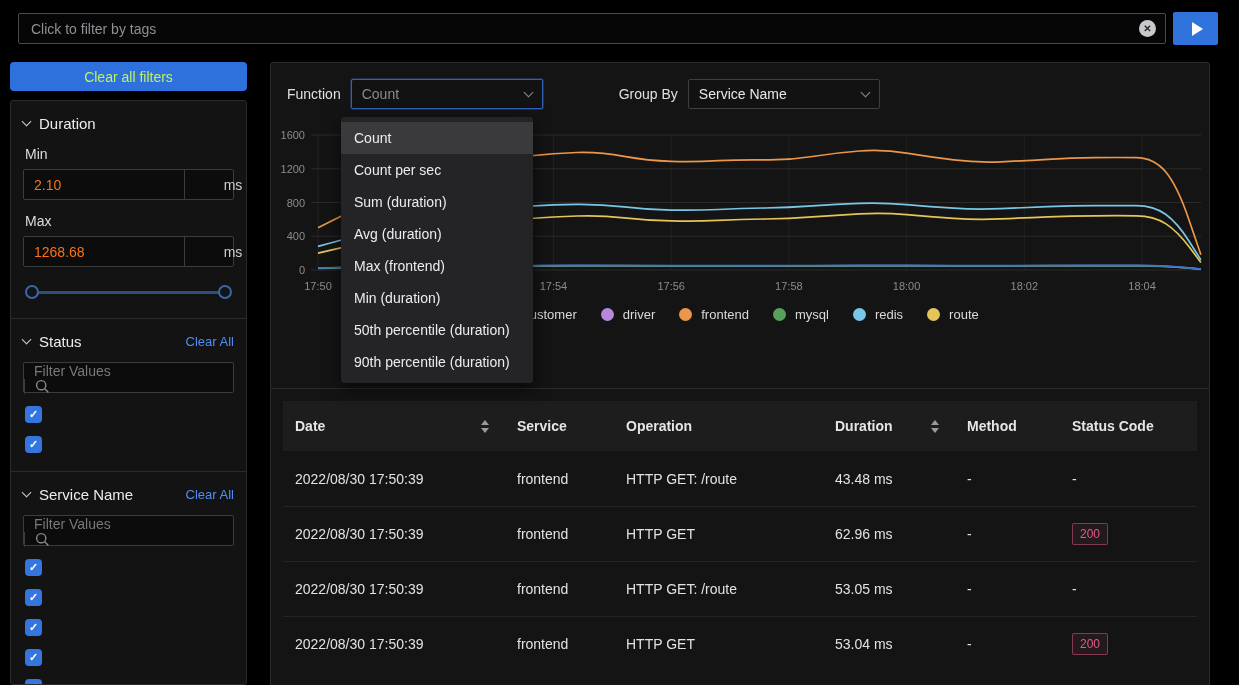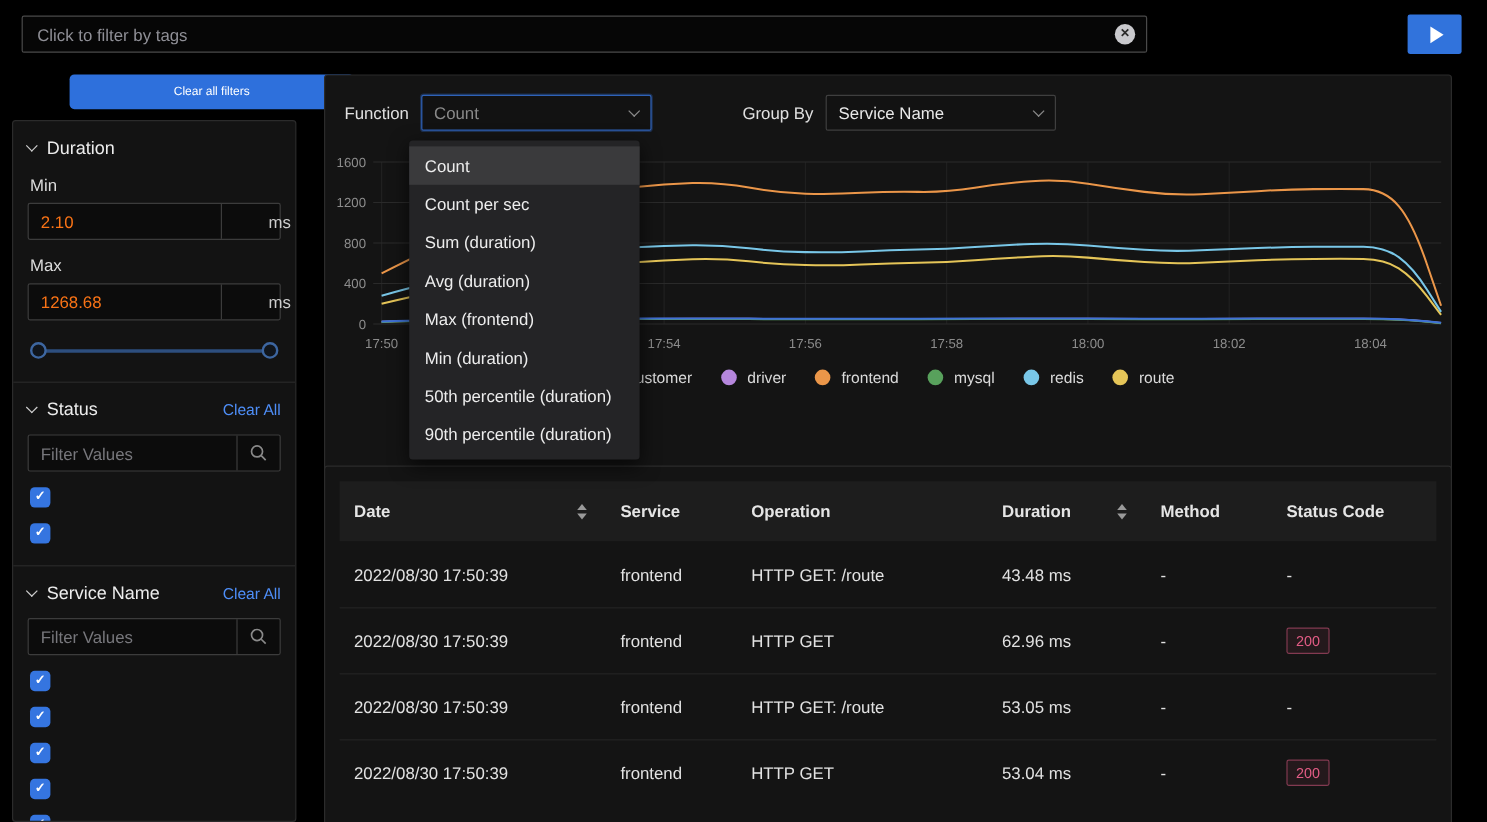--- a/index.html
+++ b/index.html
@@ -1,36 +1,36 @@
 <!DOCTYPE html>
 <html><head>
 <meta charset="utf-8">
 <style>
   * { margin:0; padding:0; box-sizing:border-box; }
   html,body { width:1239px; height:685px; background:#000; overflow:hidden;
     font-family:"Liberation Sans", sans-serif; color:#e6e6e6; position:relative; }
 
   
   .topbar { position:absolute; left:0; top:0; width:1239px; height:57px; }
-  .tag-input-wrap { position:absolute; left:18px; top:13px; width:938px; height:31px;
+  .tag-input-wrap { position:absolute; left:18px; top:13px; width:1148px; height:31px;
     border:1px solid #4a4a4a; border-radius:2px; background:#060606; display:flex; align-items:center; }
   .tag-input { flex:1; background:transparent; border:none; outline:none; color:#e6e6e6;
     font-size:14px; padding:0 12px; font-family:inherit; }
   .tag-input::placeholder { color:#8f8f96; }
   .clear-circle { width:17px; height:17px; border-radius:50%; background:#c9c9cd; color:#2a2a2a;
     font-size:10px; line-height:17px; text-align:center; margin-right:9px; cursor:pointer; font-weight:bold; }
   .run-btn { position:absolute; left:1173px; top:12px; width:45px; height:33px; background:#3173dc;
     border:none; border-radius:2px; cursor:pointer; display:flex; align-items:center; justify-content:center; }
   .play-tri { width:0; height:0; border-left:11px solid #fff; border-top:7px solid transparent;
     border-bottom:7px solid transparent; margin-left:3px; }
 
   
   .sidebar { position:absolute; left:10px; top:62px; width:237px; }
-  .clear-filters-btn { width:100%; height:29px; background:#2e70dc; color:#ffffff; border:none;
-    border-radius:4px; font-size:10px; font-family:inherit; cursor:pointer;margin-left:48px; }
+  .clear-filters-btn { width:100%; height:29px; background:#2e70dc; color:#bef264; border:none;
+    border-radius:4px; font-size:14px; font-family:inherit; cursor:pointer; }
   .side-panel { margin-top:9px; background:#131313; border:1px solid #2b2b2b; border-radius:3px;
     height:585px; overflow:hidden; }
   .side-section { padding:12px; }
   .side-divider { border:none; border-top:1px solid #2a2a2a; }
   .sec-head { display:flex; align-items:center; height:20px; }
   .sec-title { font-size:15px; margin-left:9px; color:#ececec; }
   .chev-down { width:7px; height:7px; border-left:1.5px solid #cfcfcf; border-bottom:1.5px solid #cfcfcf;
     transform:rotate(-45deg); margin-top:-3px; }
   .clear-all-link { margin-left:auto; color:#4e8ef7; font-size:13px; cursor:pointer; text-decoration:none; }
   .fld-label { font-size:14px; color:#dcdcdc; margin:13px 0 7px 2px; }
@@ -38,21 +38,21 @@
   .unit-input input { flex:1; min-width:0; background:transparent; border:none; outline:none; color:#f97316;
     font-size:14px; padding:0 10px; font-family:inherit; }
   .unit-suffix { width:41px; border-left:1px solid #3c3c3c; display:flex; align-items:center;
     justify-content:center; font-size:14px; color:#cfcfcf;padding-left:48px; }
   .range-slider { position:relative; height:22px; margin:15px 2px 2px 2px; }
   .range-track { position:absolute; left:6px; right:6px; top:9px; height:3px; background:#2d4e7e; border-radius:2px; }
   .range-handle { position:absolute; top:3px; width:14px; height:14px; border-radius:50%;
     background:#10151c; border:2px solid #3d66a0; cursor:pointer; }
   .range-handle.left { left:0; } .range-handle.right { right:0; }
   .filter-box { display:flex; height:31px; border:1px solid #3c3c3c; border-radius:2px;
-    background:#0c0c0c; margin:11px 0 6px 0; }
+    background:#0c0c0c; margin:11px 0 6px 0;flex-direction:column; }
   .filter-box input { flex:1; min-width:0; background:transparent; border:none; outline:none; color:#eee;
     font-size:14px; padding:0 10px; font-family:inherit; }
   .filter-box input::placeholder { color:#77777c; }
   .search-seg { width:36px; border-left:1px solid #3c3c3c; display:flex; align-items:center;
     justify-content:center; cursor:pointer; }
   .check-row { display:flex; align-items:center; height:30px; font-size:14px; }
   .checkbox { width:17px; height:17px; border-radius:4px; background:#3575e0; color:#fff; font-size:11px;
     line-height:17px; text-align:center; margin:0 11px 0 2px; cursor:pointer; font-weight:bold; }
   .check-count { margin-left:auto; color:#eaeaea; }
 

